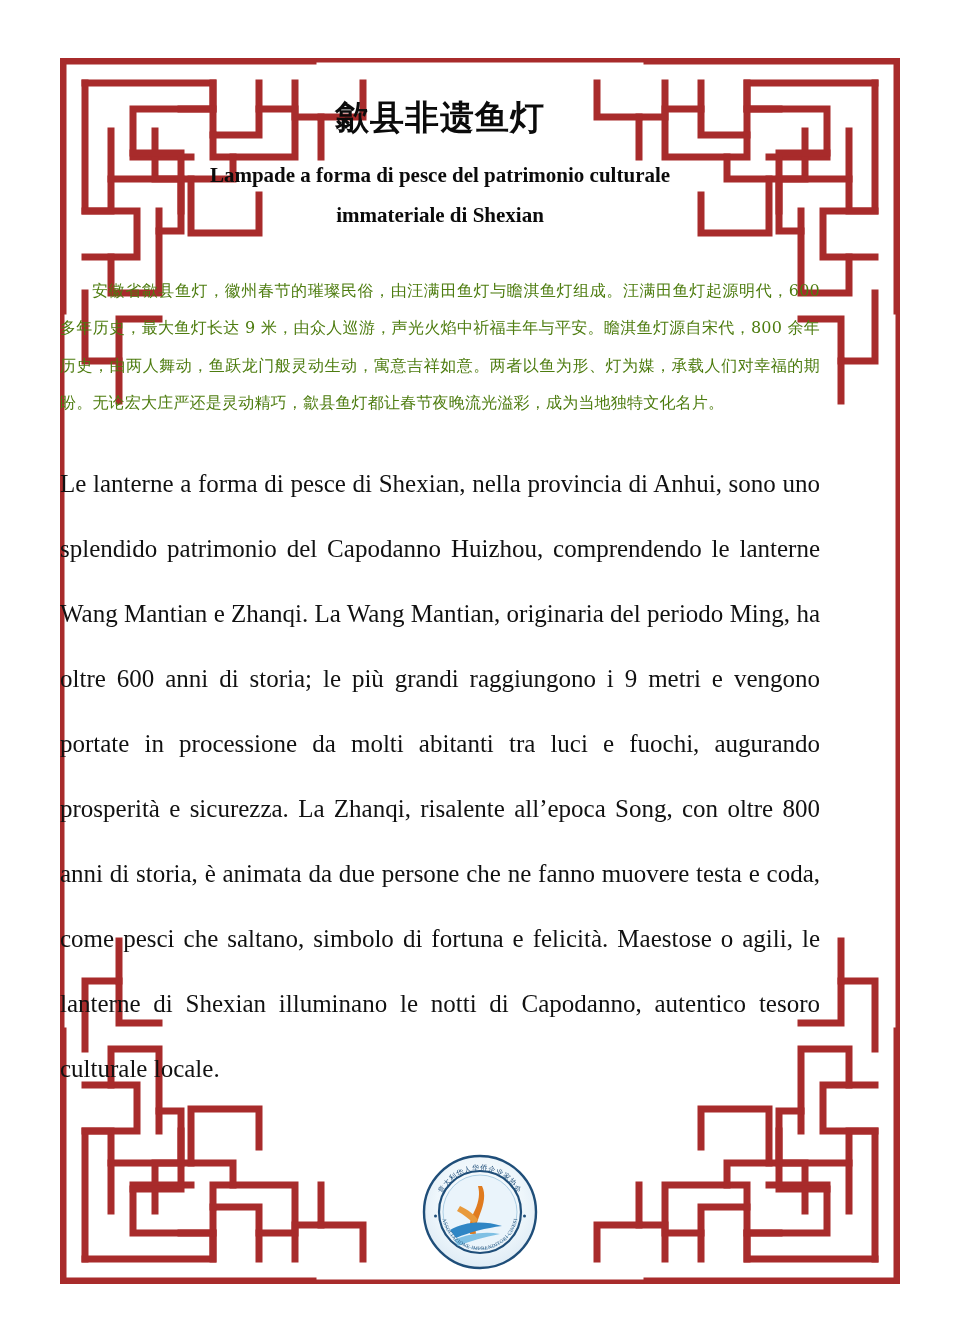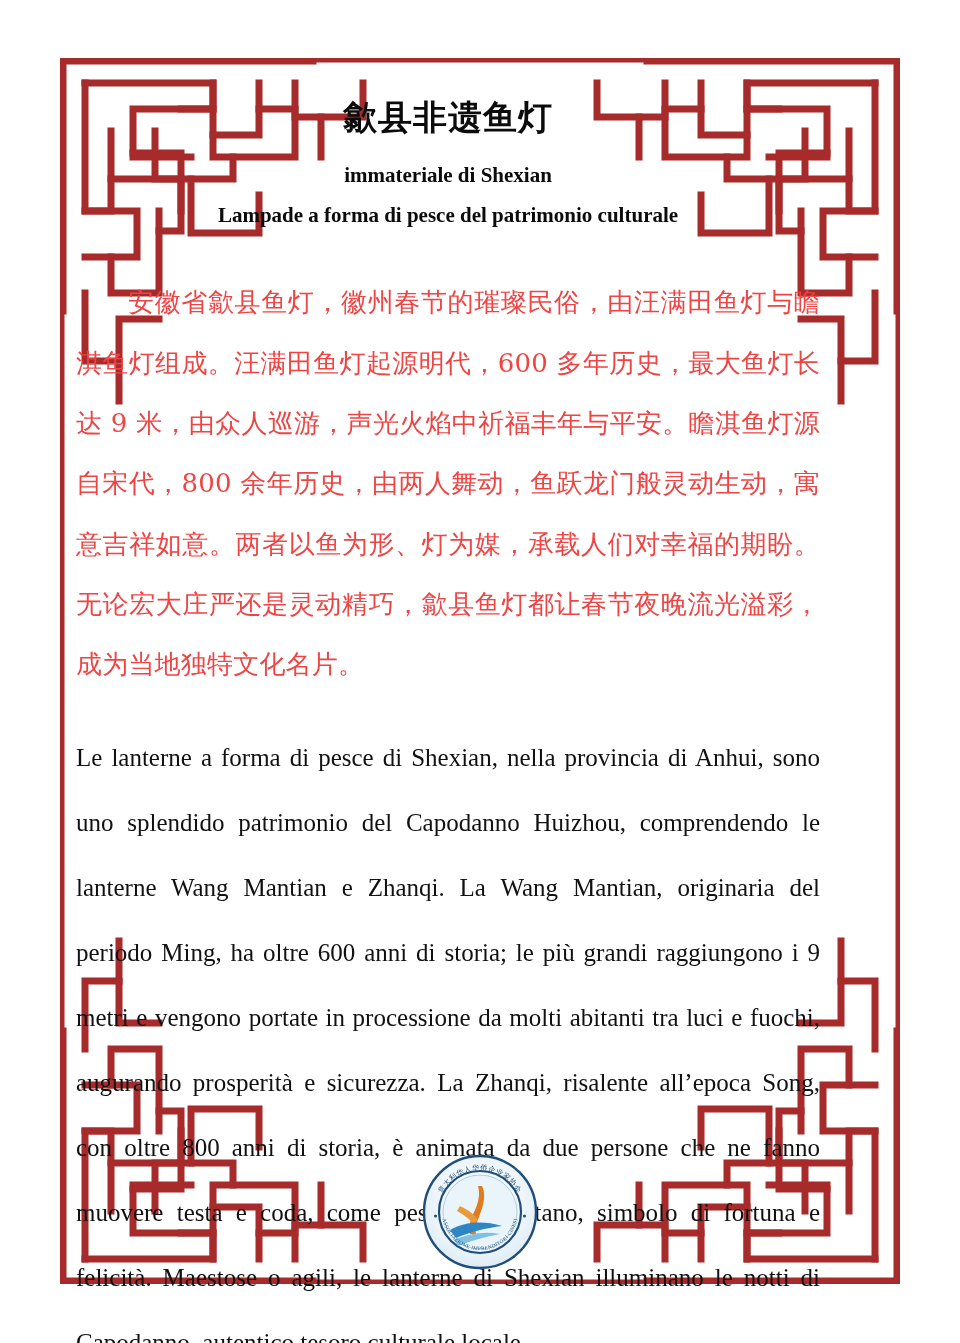--- a/index.html
+++ b/index.html
@@ -29,21 +29,21 @@
   #frame svg { display: block; width: 100%; height: 100%; }
 
   
   #page {
     position: absolute;
     left: 0;
     top: 0;
     width: 960px;
     height: 1294px;
     box-sizing: border-box;
-    padding: 96px 140px 40px 76px;
+    padding: 96px 140px 40px 60px;
   }
 
   #title-block { text-align: center; }
 
   .title-cn {
     font-family: "DejaVu Serif", "Liberation Serif", serif;
     font-size: 34px;
     font-weight: 700;
     letter-spacing: 1px;
     line-height: 1.25;
@@ -55,26 +55,26 @@
     font-weight: 700;
     line-height: 1.95;
     margin: 0;
     color: #0b0b0b;
     padding: 0 18px;
   }
 
   .body-cn {
     margin: 36px 0 0 0;
     font-family: "DejaVu Serif", "Liberation Serif", serif;
-    font-size: 26px;
+    font-size: 16px;
     line-height: 2.32;
     text-align: justify;
     text-justify: inter-ideograph;
     text-indent: 2em;
-    color: #ef4444;
+    color: #4d7c0f;
     letter-spacing: 0.2px;
   }
 
   .body-it {
     margin: 30px 0 0 0;
     font-size: 25px;
     line-height: 2.6;
     text-align: justify;
     color: #111111;
     hyphens: none;
@@ -147,22 +147,22 @@
         <use href="#corner-orn"></use>
       </g>
     </g>
   </svg>
 </div>
 
 <main id="page">
 
   <header id="title-block">
     <h1 class="title-cn">歙县非遗鱼灯</h1>
+    <p class="title-it">Lampade a forma di pesce del patrimonio culturale</p>
     <p class="title-it">immateriale di Shexian</p>
-    <p class="title-it">Lampade a forma di pesce del patrimonio culturale</p>
   </header>
 
   <section class="body-cn">安徽省歙县鱼灯，徽州春节的璀璨民俗，由汪满田鱼灯与瞻淇鱼灯组成。汪满田鱼灯起源明代，600 多年历史，最大鱼灯长达 9 米，由众人巡游，声光火焰中祈福丰年与平安。瞻淇鱼灯源自宋代，800 余年历史，由两人舞动，鱼跃龙门般灵动生动，寓意吉祥如意。两者以鱼为形、灯为媒，承载人们对幸福的期盼。无论宏大庄严还是灵动精巧，歙县鱼灯都让春节夜晚流光溢彩，成为当地独特文化名片。</section>
 
   <section class="body-it">Le lanterne a forma di pesce di Shexian, nella provincia di Anhui, sono uno splendido patrimonio del Capodanno Huizhou, comprendendo le lanterne Wang Mantian e Zhanqi. La Wang Mantian, originaria del periodo Ming, ha oltre 600 anni di storia; le più grandi raggiungono i 9 metri e vengono portate in processione da molti abitanti tra luci e fuochi, augurando prosperità e sicurezza. La Zhanqi, risalente all’epoca Song, con oltre 800 anni di storia, è animata da due persone che ne fanno muovere testa e coda, come pesci che saltano, simbolo di fortuna e felicità. Maestose o agili, le lanterne di Shexian illuminano le notti di Capodanno, autentico tesoro culturale locale.</section>
 
 </main>
 
 <div id="seal-wrap">
   <div id="seal">

